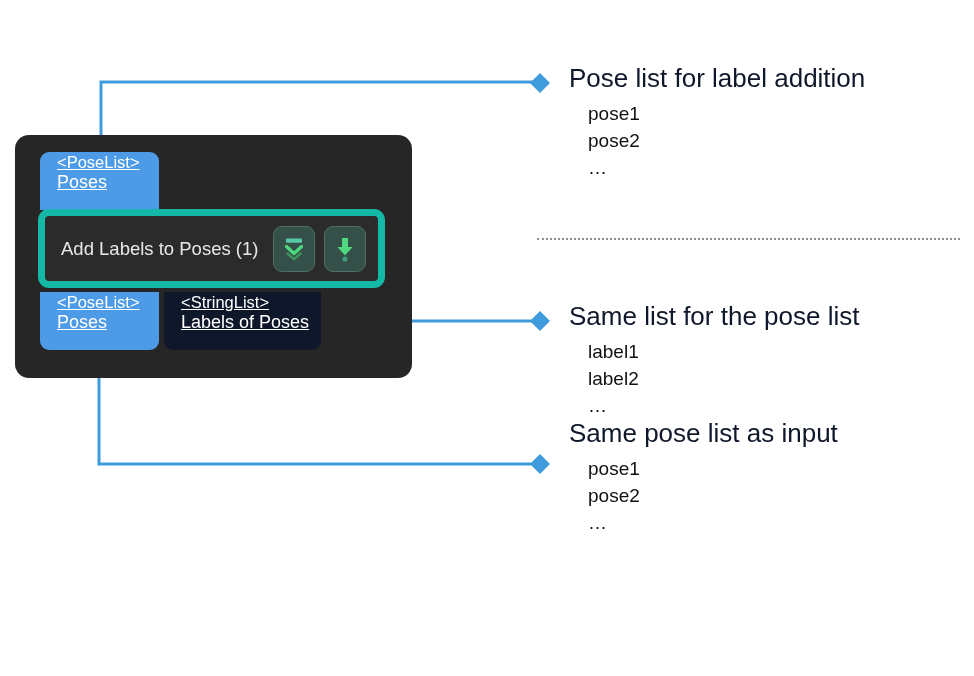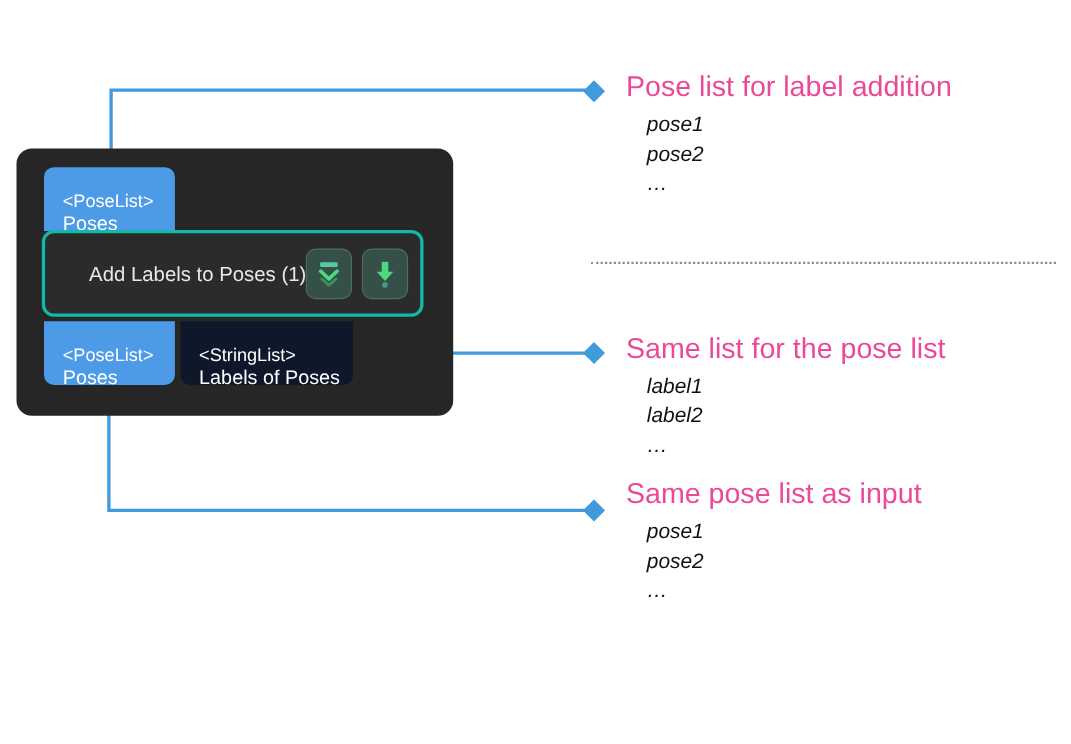--- a/index.html
+++ b/index.html
@@ -40,24 +40,25 @@
     height: 243px;
     background: #262626;
     border-radius: 14px;
   }
 
   .port {
     position: absolute;
     box-sizing: border-box;
     background: #4d9be6;
     color: #ffffff;
-    padding: 22px 12px 9px 17px;
+    padding: 1px 12px 9px 17px;
     line-height: 1.18;
     font-size: 17px;
     white-space: nowrap;
+    text-decoration: underline;
   }
   .port .type-text {
     display: block;
     font-size: 16.5px;
   }
   .port .name-text {
     display: block;
     font-size: 18px;
   }
 
@@ -86,25 +87,24 @@
 
   
   .node-body {
     position: absolute;
     left: 38px;
     top: 209px;
     width: 347px;
     height: 79px;
     box-sizing: border-box;
     background: #2b2b2b;
-    border: 3px solid #14b8a6;
+    border: 7px solid #14b8a6;
     border-radius: 11px;
     display: flex;
     align-items: center;
-    padding-left: 24px;
   }
   .node-title {
     color: #e8e8e8;
     font-size: 18.5px;
     margin-left: 16px;
     flex: 1 1 auto;
     white-space: nowrap;
   }
   .node-icons {
     display: flex;
@@ -123,38 +123,37 @@
     justify-content: center;
   }
 
   
   .callout {
     position: absolute;
     left: 569px;
   }
   .callout-title {
     font-size: 26px;
-    color: #ec4899;
+    color: #0f172a;
     line-height: 1.15;
     white-space: nowrap;
   }
   .callout-list {
     margin-top: 7px;
     margin-left: 19px;
   }
   .callout-list div {
     font-size: 19px;
     color: #111111;
     line-height: 1.42;
-    font-style: italic;
   }
 
   #callout-1 { top: 64px; }
   #callout-2 { top: 302px; }
-  #callout-3 { top: 434px; }
+  #callout-3 { top: 419px; }
 
   .divider {
     position: absolute;
     left: 537px;
     top: 238px;
     width: 423px;
     height: 0;
     border-top: 2px dotted #8c8c8c;
   }
 </style>

